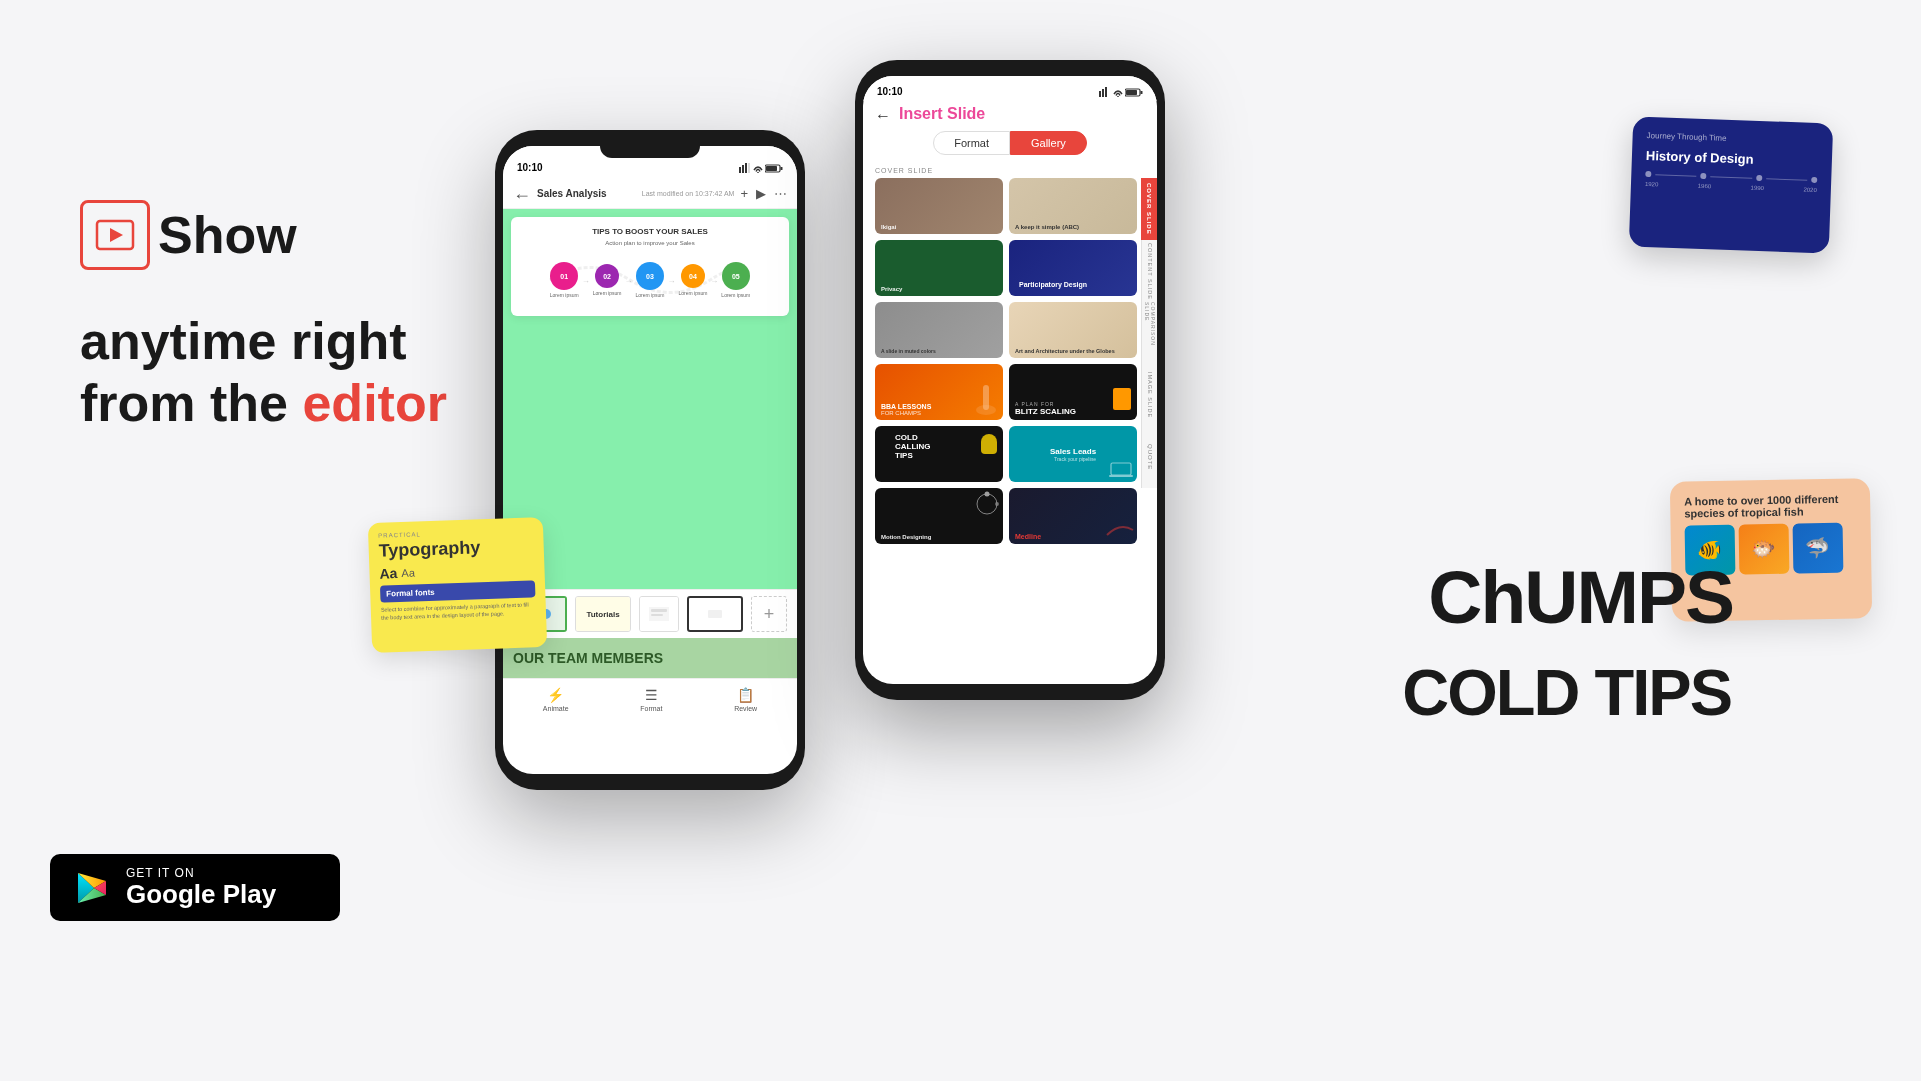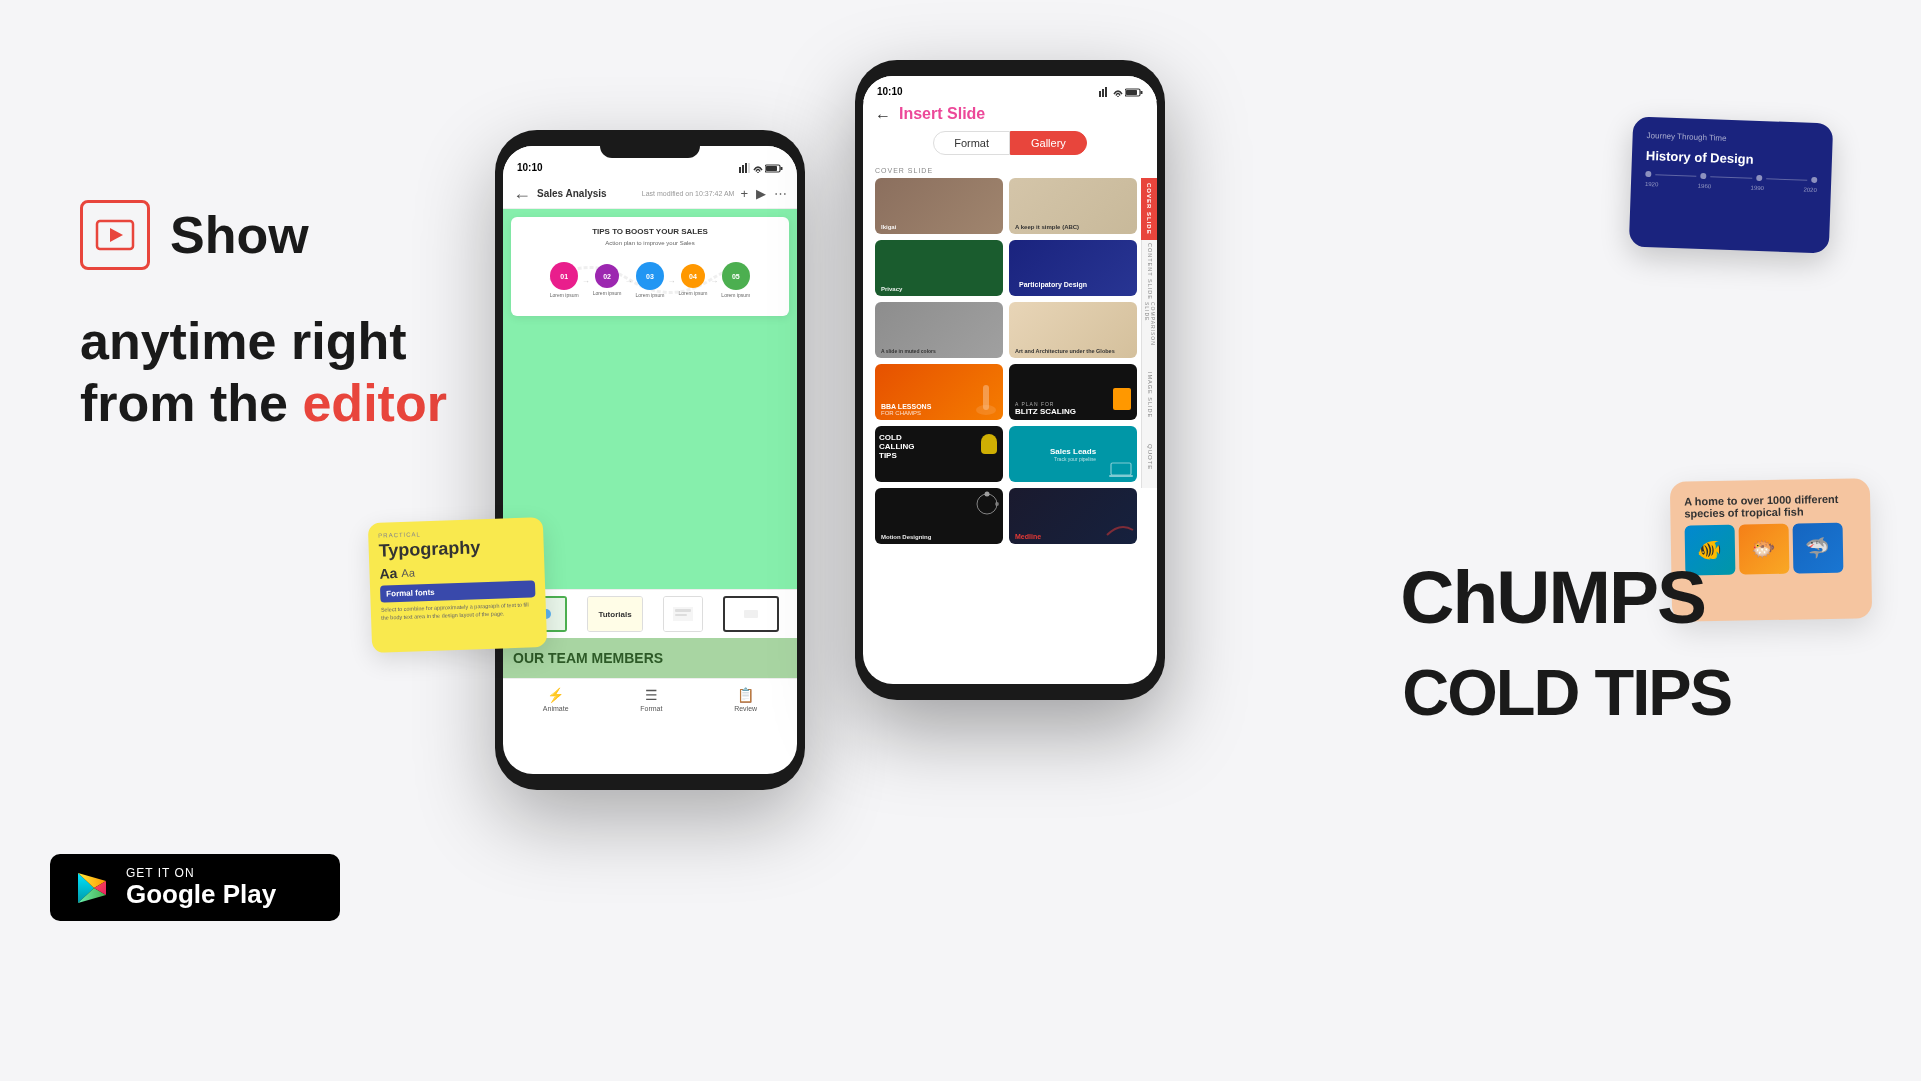--- a/index.html
+++ b/index.html
@@ -15,21 +15,21 @@
     
     .left-section {
       position: absolute;
       left: 80px;
       top: 200px;
     }
 
     .logo-area {
       display: flex;
       align-items: center;
-      gap: 20px;
+      gap: 8px;
       margin-bottom: 40px;
     }
 
     .logo-icon {
       width: 70px;
       height: 70px;
       border: 3px solid #e8453c;
       border-radius: 8px;
       display: flex;
       align-items: center;
@@ -250,21 +250,21 @@
       font-size: 5px;
       color: #666;
       text-align: center;
       margin-top: 2px;
       max-width: 40px;
     }
 
     
     .thumbnail-strip {
       display: flex;
-      gap: 20px;
+      gap: 8px;
       padding: 6px 8px;
       background: #fff;
       border-top: 1px solid #eee;
     }
 
     .thumb {
       width: 56px;
       height: 36px;
       border-radius: 3px;
       overflow: hidden;
@@ -869,21 +869,21 @@
             <div style="position:absolute;right:6px;bottom:10px;width:18px;height:22px;background:#ff9800;border-radius:2px;"></div>
           </div>
         </div>
       </div>
 
       <div style="position:relative;">
         <div style="position:absolute;right:0;top:0;bottom:0;width:16px;background:#f5f5f5;writing-mode:vertical-rl;display:flex;align-items:center;justify-content:center;font-size:6px;color:#888;letter-spacing:1px;text-transform:uppercase;z-index:5;border-left:1px solid #e0e0e0;">QUOTE</div>
         <div style="display:grid;grid-template-columns:1fr 1fr;gap:6px;padding:0 20px 6px 12px;">
 
           <div style="height:56px;border-radius:6px;background:#111;position:relative;overflow:hidden;">
-            <div style="padding:8px 4px;">
+            <div style="padding:8px 20px;">
               <div style="font-size:8px;color:#fff;font-weight:900;line-height:1.1;">COLD</div>
               <div style="font-size:8px;color:#fff;font-weight:900;line-height:1.1;">CALLING</div>
               <div style="font-size:8px;color:#fff;font-weight:900;line-height:1.1;">TIPS</div>
             </div>
 
             <div style="position:absolute;right:6px;top:8px;width:16px;height:20px;background:#FFD700;border-radius:8px 8px 4px 4px;opacity:0.8;"></div>
           </div>
 
           <div style="height:56px;border-radius:6px;background:#0097a7;position:relative;display:flex;align-items:center;justify-content:center;">
             <div style="text-align:right;">
@@ -959,19 +959,19 @@
 <div class="deco-card-salmon">
   <div class="fish-card-title">A home to over 1000 different species of tropical fish</div>
   <div style="display:flex;gap:4px;">
 
     <div style="width:50px;height:50px;background:linear-gradient(135deg,#0288d1,#0097a7);border-radius:6px;display:flex;align-items:center;justify-content:center;font-size:20px;">🐠</div>
     <div style="width:50px;height:50px;background:linear-gradient(135deg,#f57f17,#f9a825);border-radius:6px;display:flex;align-items:center;justify-content:center;font-size:20px;">🐡</div>
     <div style="width:50px;height:50px;background:linear-gradient(135deg,#1565c0,#1976d2);border-radius:6px;display:flex;align-items:center;justify-content:center;font-size:20px;">🦈</div>
   </div>
 </div>
 
-<div style="position:absolute;right:216px;top:560px;">
+<div style="position:absolute;right:188px;top:560px;">
   <div class="champs-text">ChUMPS</div>
 </div>
 
 <div style="position:absolute;right:190px;top:660px;">
   <div class="coldtips-text">COLD TIPS</div>
 </div>
 
 </body></html>

